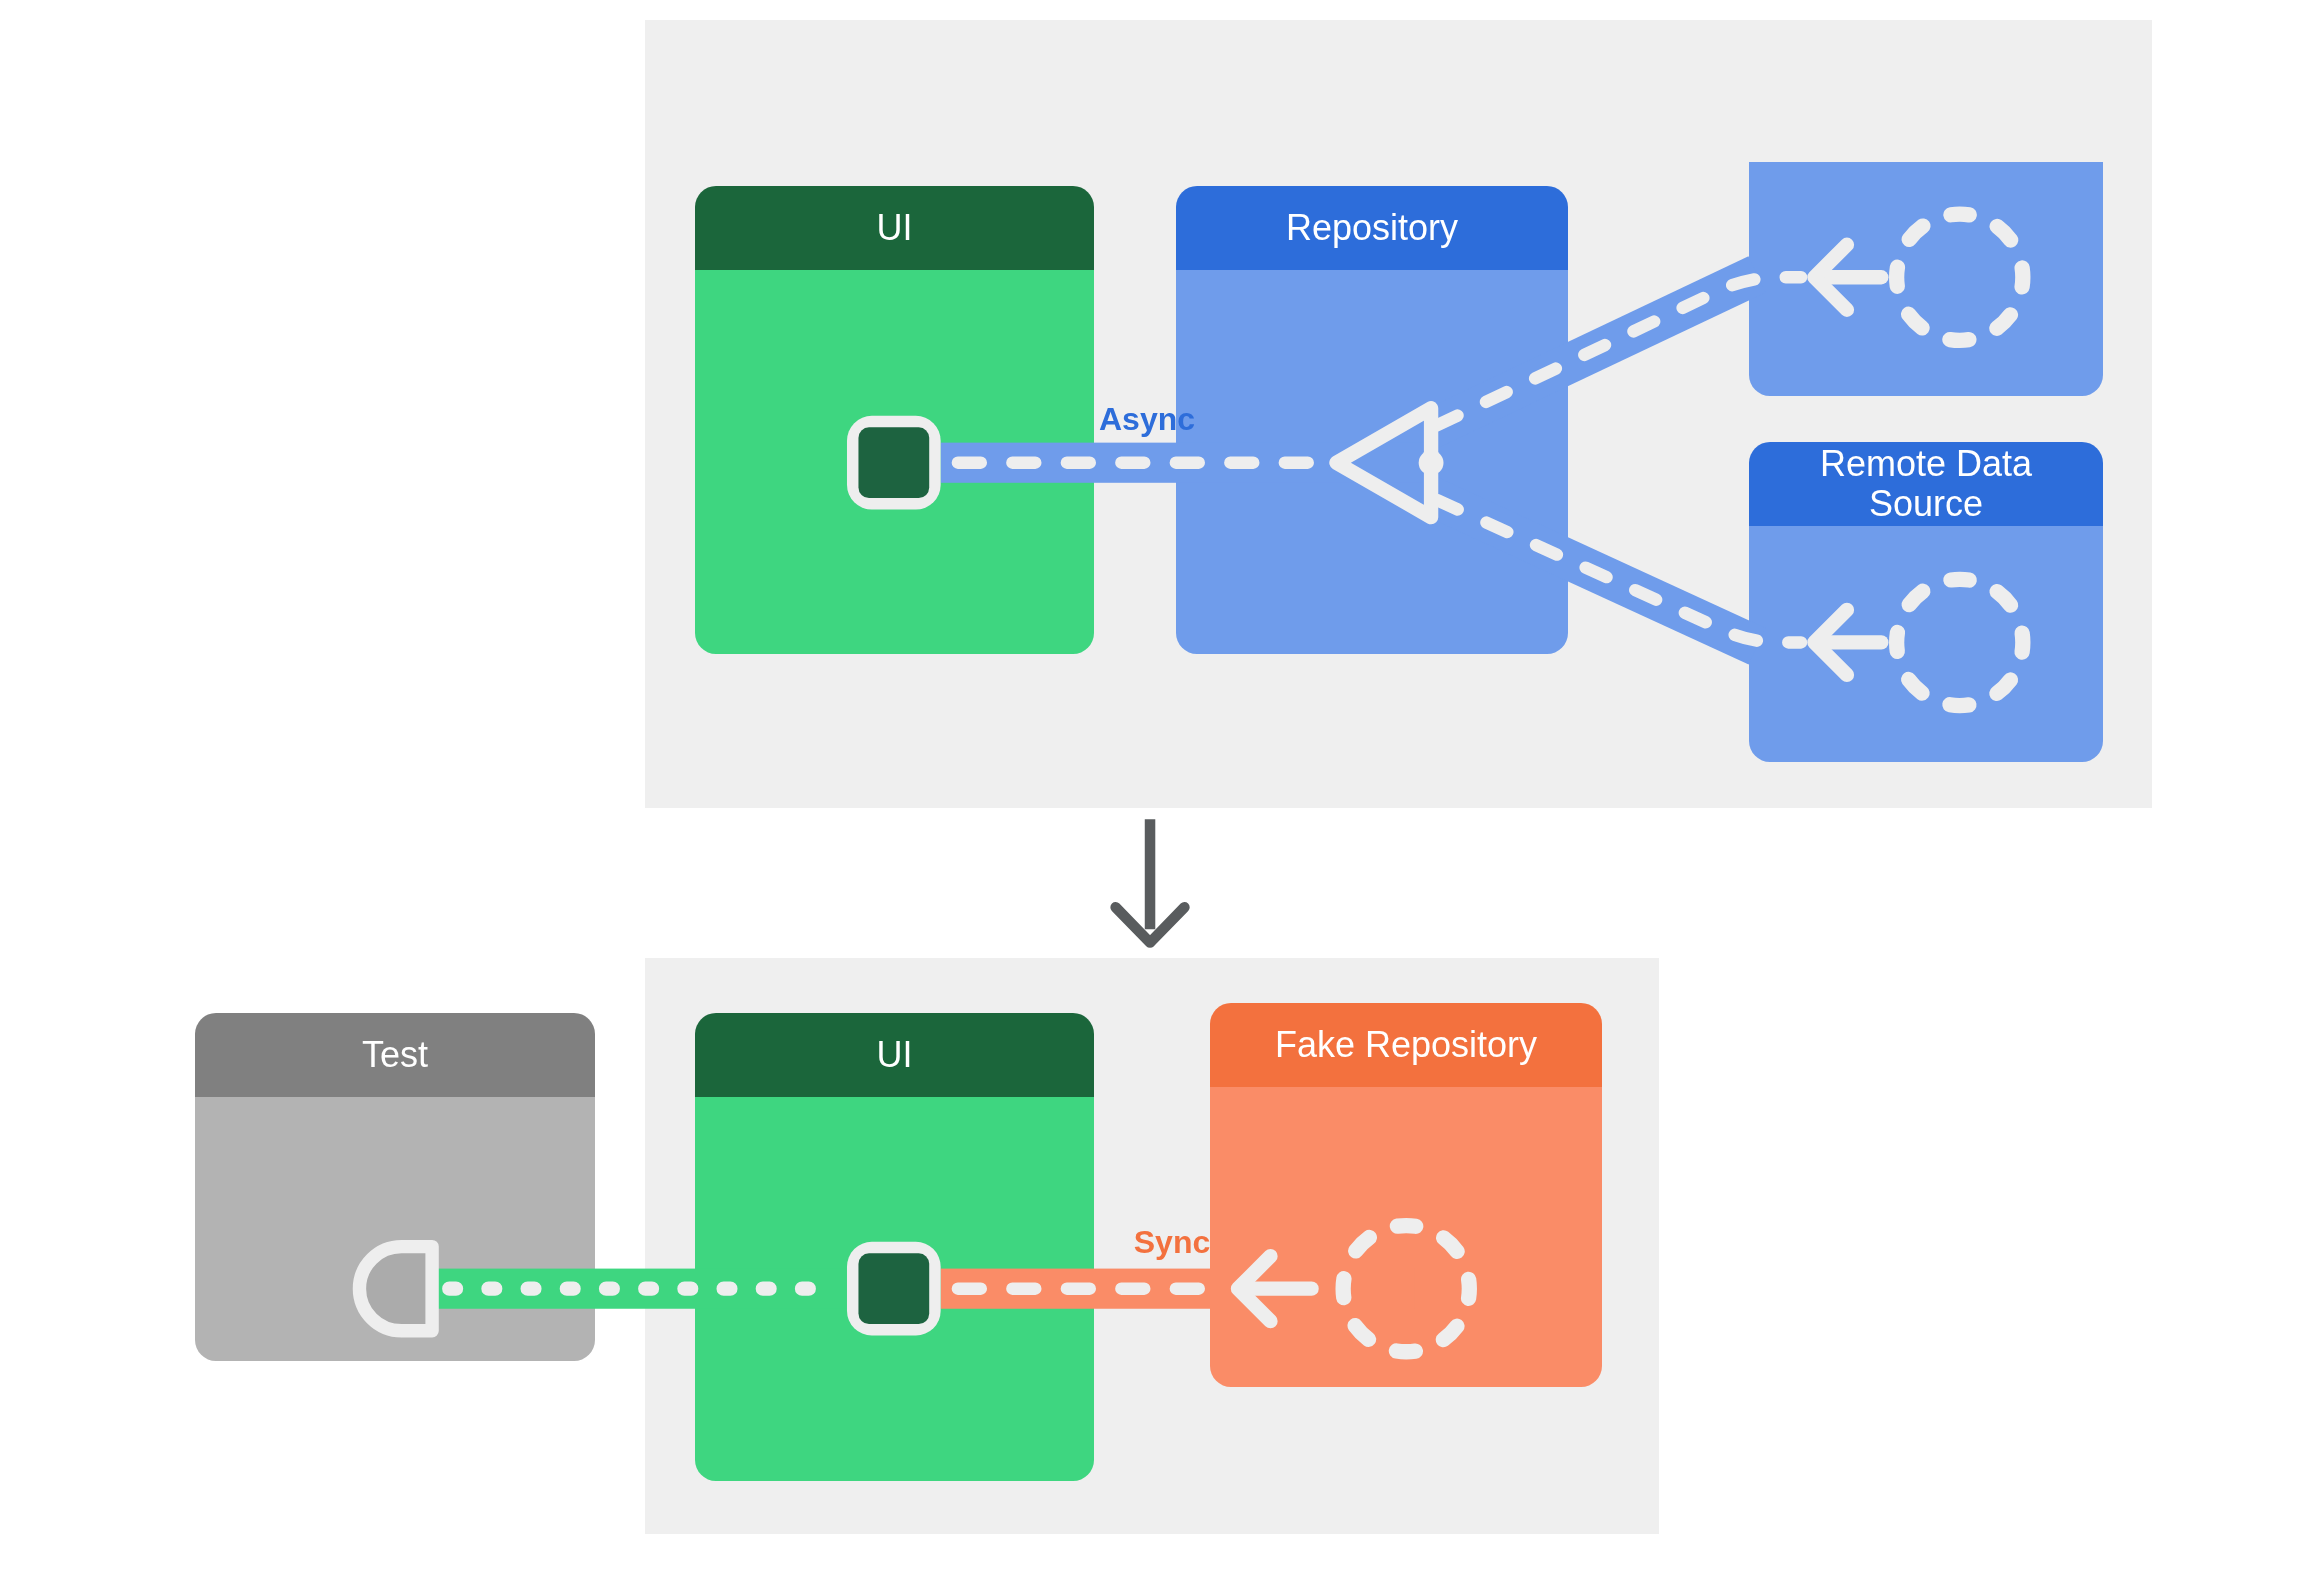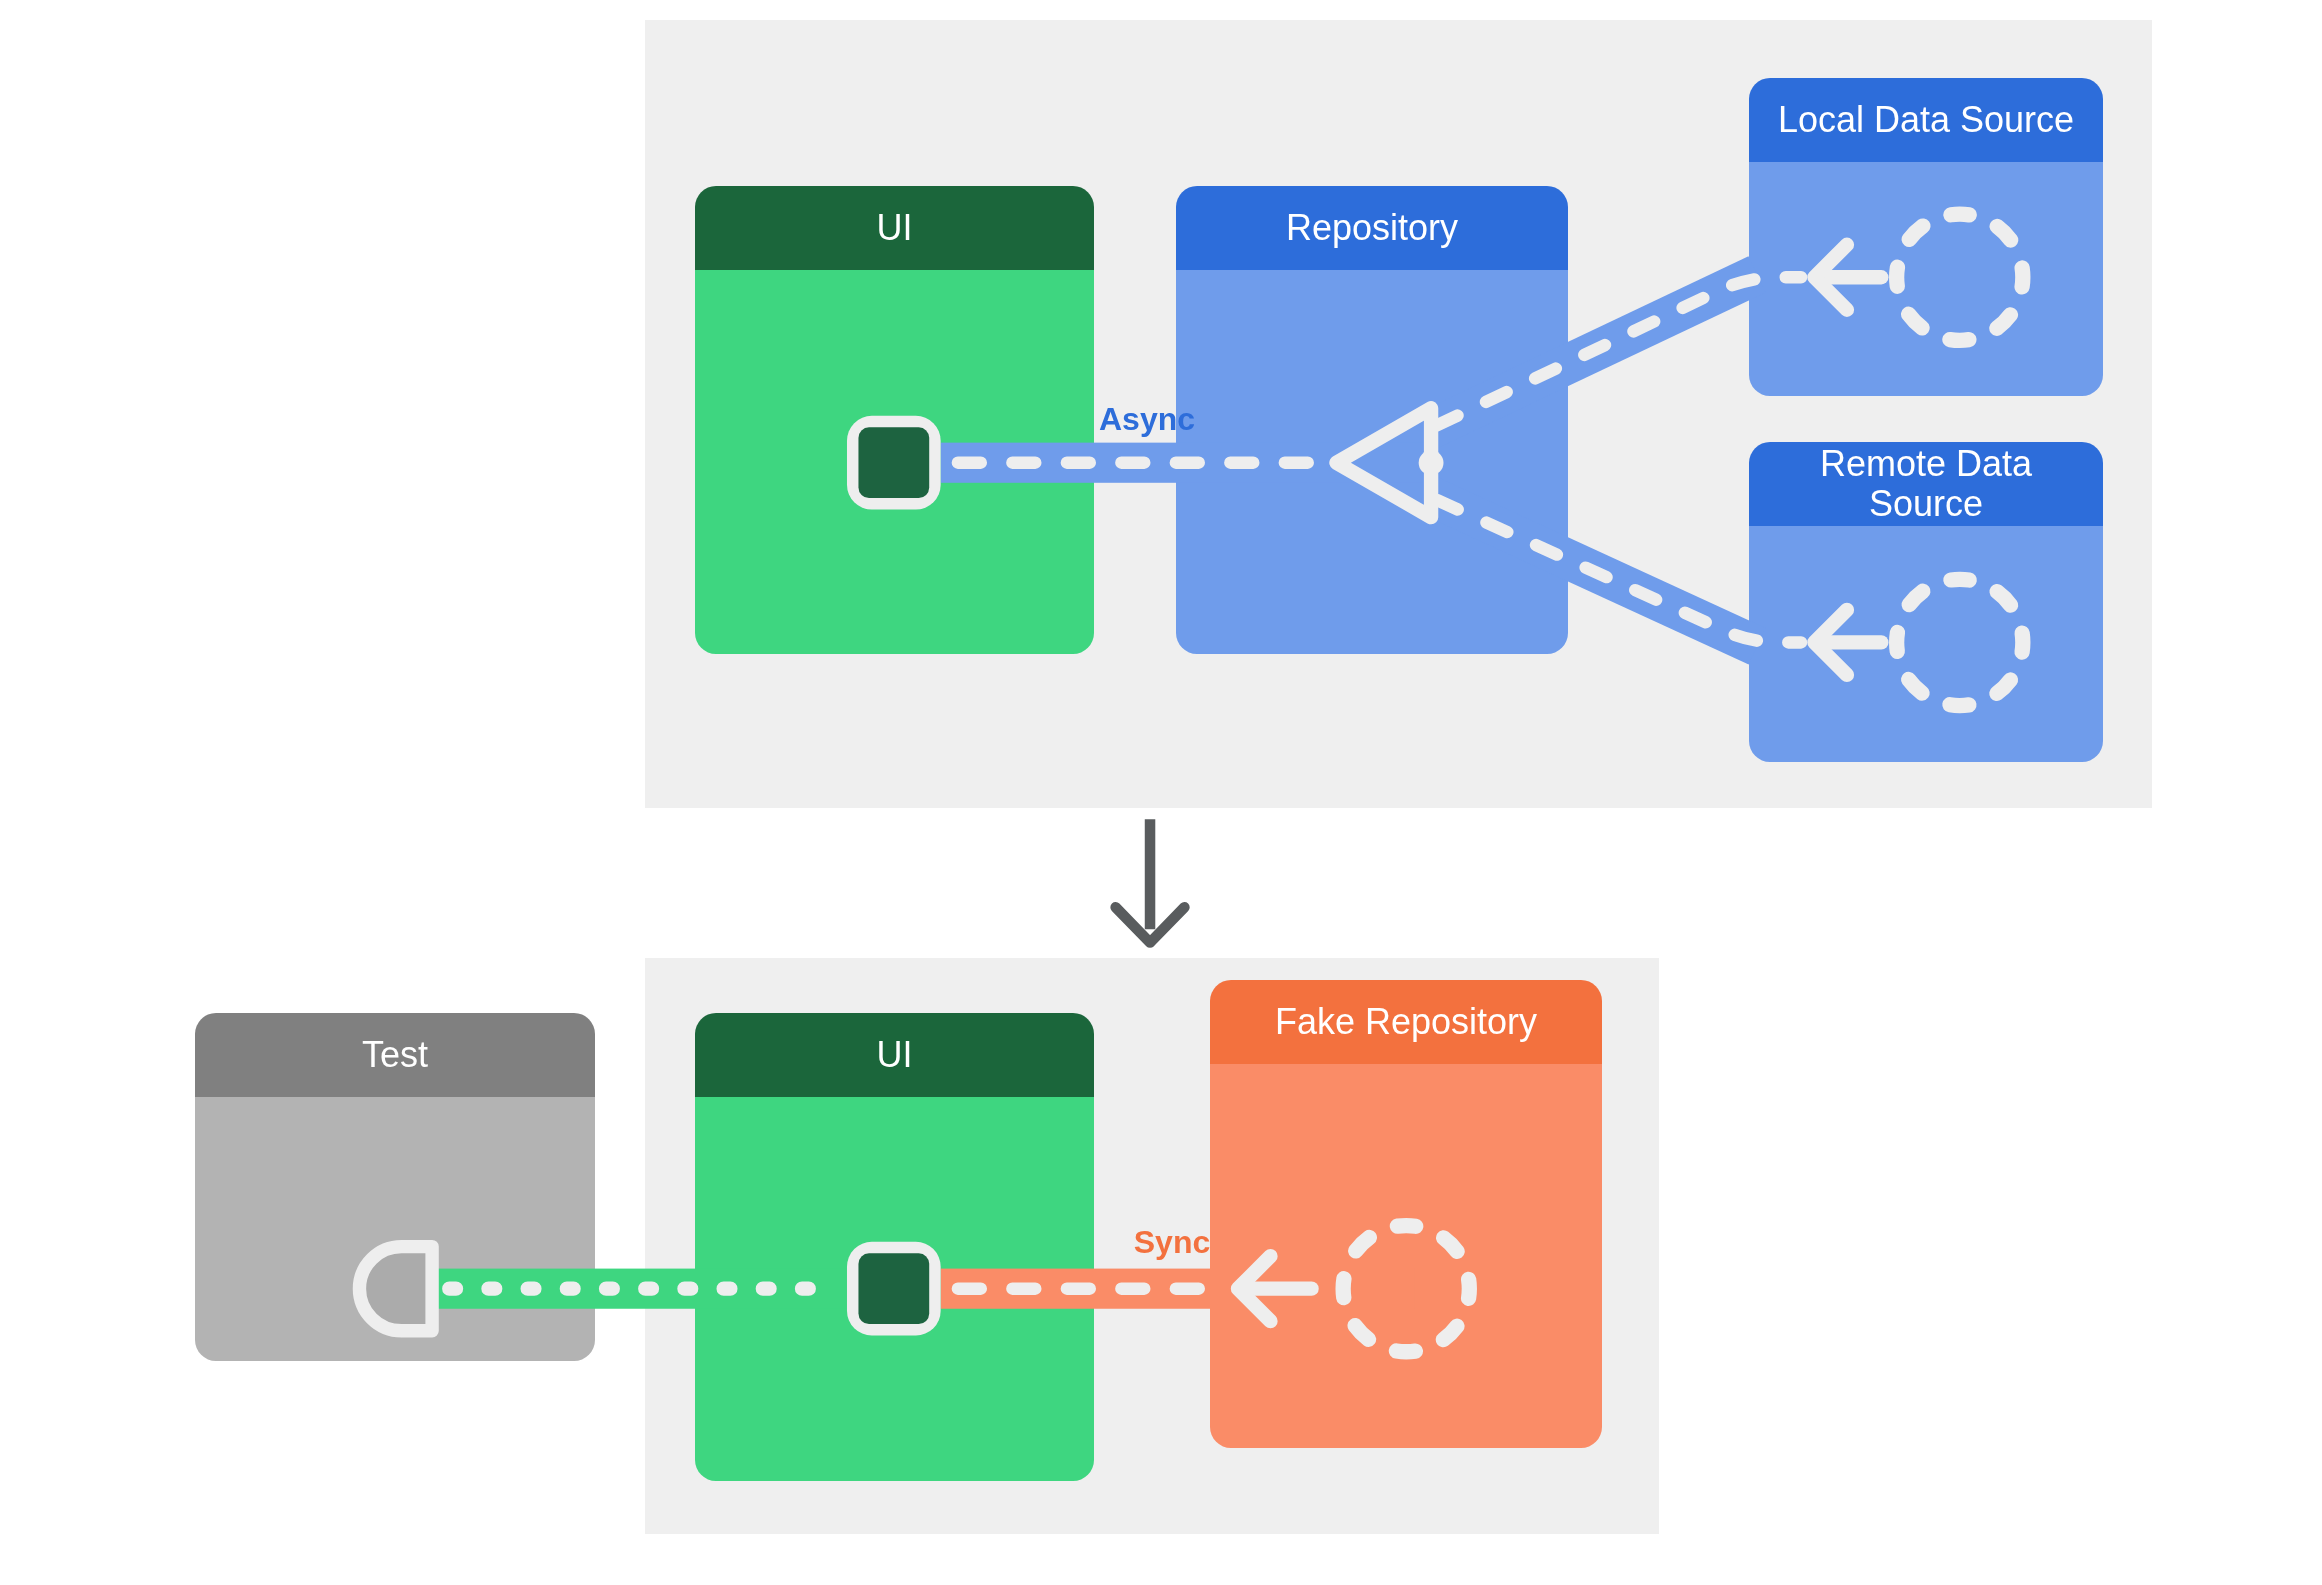--- a/index.html
+++ b/index.html
@@ -38,21 +38,21 @@
     color:#ffffff;font-size:36px;line-height:40px;text-align:center;
   }
   .box-body{position:absolute;left:0;right:0;top:84px;bottom:0;}
 
   .box-ui-top   {left:695px; top:186px; width:399px; height:468px;}
   .box-repo     {left:1176px;top:186px; width:392px; height:468px;}
   .box-local    {left:1749px;top:78px;  width:354px; height:318px;}
   .box-remote   {left:1749px;top:442px; width:354px; height:320px;}
   .box-test     {left:195px; top:1013px;width:400px; height:348px;}
   .box-ui-bot   {left:695px; top:1013px;width:399px; height:468px;}
-  .box-fake     {left:1210px;top:980px;width:392px; height:468px;}
+  .box-fake     {left:1210px;top:1003px;width:392px; height:384px;}
 
   .box-ui-top .box-header,  .box-ui-bot .box-header {background:var(--ui-header);text-align:right;}
   .box-ui-top .box-body,    .box-ui-bot .box-body   {background:var(--ui-body);}
   .box-repo .box-header, .box-local .box-header, .box-remote .box-header {background:var(--blue-header);}
   .box-repo .box-body,   .box-local .box-body,   .box-remote .box-body   {background:var(--blue-body);}
   .box-test .box-header {background:var(--test-header);}
   .box-test .box-body   {background:var(--test-body);}
   .box-fake .box-header {background:var(--orange-header);}
   .box-fake .box-body   {background:var(--orange-body);}
 
@@ -83,23 +83,20 @@
   </div>
 
   <div class="box box-repo">
     <div class="box-header">
       <span>Repository</span>
     </div>
     <div class="box-body"></div>
   </div>
 
   <div class="box box-local">
-    <div class="box-header">
-      <span>Local Data Source</span>
-    </div>
     <div class="box-body"></div>
   </div>
 
   <div class="box box-remote">
     <div class="box-header">
       <span>Remote Data Source</span>
     </div>
     <div class="box-body"></div>
   </div>
 

